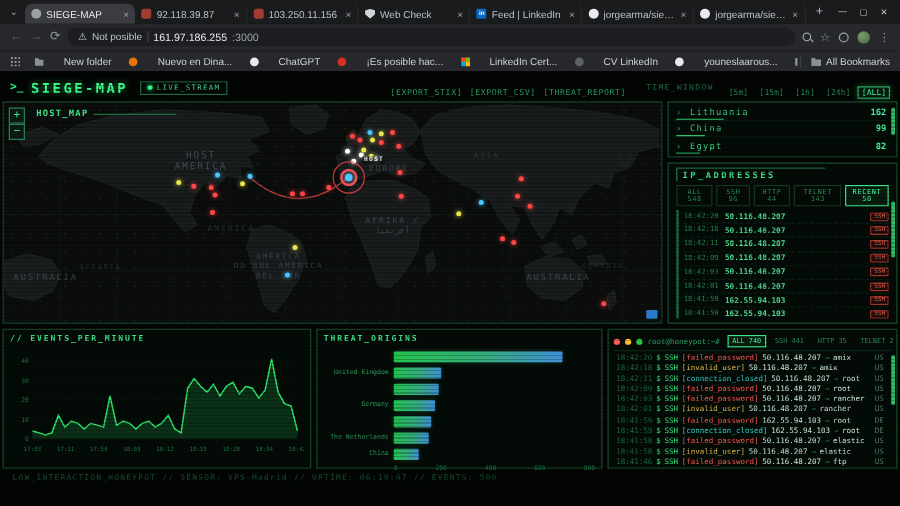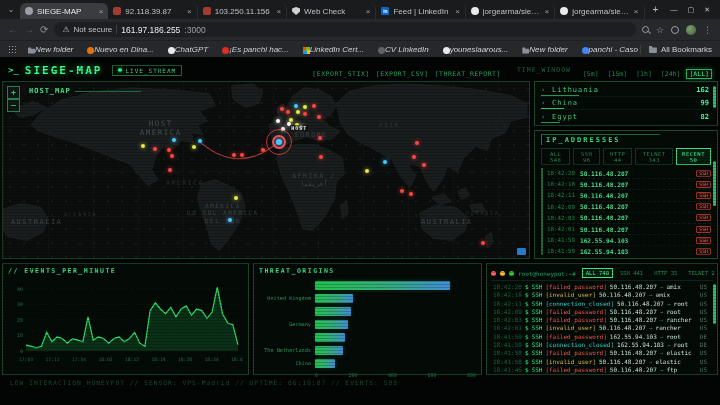--- a/index.html
+++ b/index.html
@@ -46,21 +46,21 @@
   .mag::after{content:"";position:absolute;width:3px;height:1px;background:#9aa0a6;right:-3px;bottom:-1px;transform:rotate(45deg);}
   .star{color:#9aa0a6;font-size:9px;}
   .ext{width:8px;height:8px;border:1px solid #9aa0a6;border-radius:50%;}
   .avatar{width:10px;height:10px;border-radius:50%;background:radial-gradient(circle at 35% 35%,#7a9f6a,#4a5f3e);}
   .kebab{color:#9aa0a6;font-size:9px;letter-spacing:0;}
 
   .bookmarksbar{height:17px;background:#26282b;display:flex;align-items:center;gap:2px;padding:0 8px;border-top:1px solid #1d1f21;flex:none;}
   .apps-grid{width:8px;height:8px;flex:none;background:
      radial-gradient(circle,#9aa0a6 1px,transparent 1px);background-size:3px 3px;margin-right:4px;}
   .bookmarks{display:flex;align-items:center;gap:2px;flex:1;min-width:0;overflow:hidden;}
-  .bm{display:flex;align-items:flex-end;gap:0;padding:1px 6px;border-radius:7px;color:#cdd1d4;font-size:8px;white-space:nowrap;font-style:italic;}
+  .bm{display:flex;align-items:center;gap:16px;padding:1px 6px;border-radius:7px;color:#cdd1d4;font-size:8px;white-space:nowrap;}
   .bm .fav{width:7px;height:7px;}
   .all-bm{display:flex;align-items:center;gap:4px;color:#cdd1d4;font-size:8px;flex:none;border-left:1px solid #3c4043;padding-left:8px;}
 
   
   .page{flex:1;position:relative;background:#020503;font-family:"DejaVu Sans Mono",monospace;display:flex;flex-direction:column;padding:2px 2px 0 2px;}
   .page::after{content:"";position:absolute;inset:0;pointer-events:none;
      background:repeating-linear-gradient(0deg,rgba(0,0,0,.22) 0 1px,transparent 1px 3px);}
   .dash-header{height:22px;display:flex;align-items:center;gap:6px;padding:0 6px;flex:none;}
   .prompt{color:#35f584;font-size:9px;font-weight:bold;}
   .dash-title{color:#3dff8b;font-size:11px;font-weight:bold;letter-spacing:2px;text-shadow:0 0 6px rgba(60,255,140,.6);}
@@ -205,21 +205,21 @@
       <span>✕</span>
     </div>
   </div>
 
   <div class="toolbar">
     <span class="navic dim">←</span>
     <span class="navic dim">→</span>
     <span class="navic">⟳</span>
     <div class="addressbar">
       <span class="warn-tri">⚠</span>
-      <span class="sec-label">Not secure</span>
+      <span class="sec-label">Not posible</span>
       <span class="addr-div"></span>
       <span class="url">161.97.186.255</span>
       <span class="port">:3000</span>
     </div>
     <div class="tb-right">
       <span class="mag"></span>
       <span class="star">☆</span>
       <span class="ext"></span>
       <span class="avatar"></span>
       <span class="kebab">⋮</span>
@@ -236,21 +236,21 @@
         <div class="bm">
           <span class="fav orange"></span>
           <span>Nuevo en Dina...</span>
         </div>
         <div class="bm">
           <span class="fav white"></span>
           <span>ChatGPT</span>
         </div>
         <div class="bm">
           <span class="fav red"></span>
-          <span>¡Es panchi hac...</span>
+          <span>¡Es posible hac...</span>
         </div>
         <div class="bm">
           <span class="fav ms"></span>
           <span>LinkedIn Cert...</span>
         </div>
         <div class="bm">
           <span class="fav plain"></span>
           <span>CV LinkedIn</span>
         </div>
         <div class="bm">

